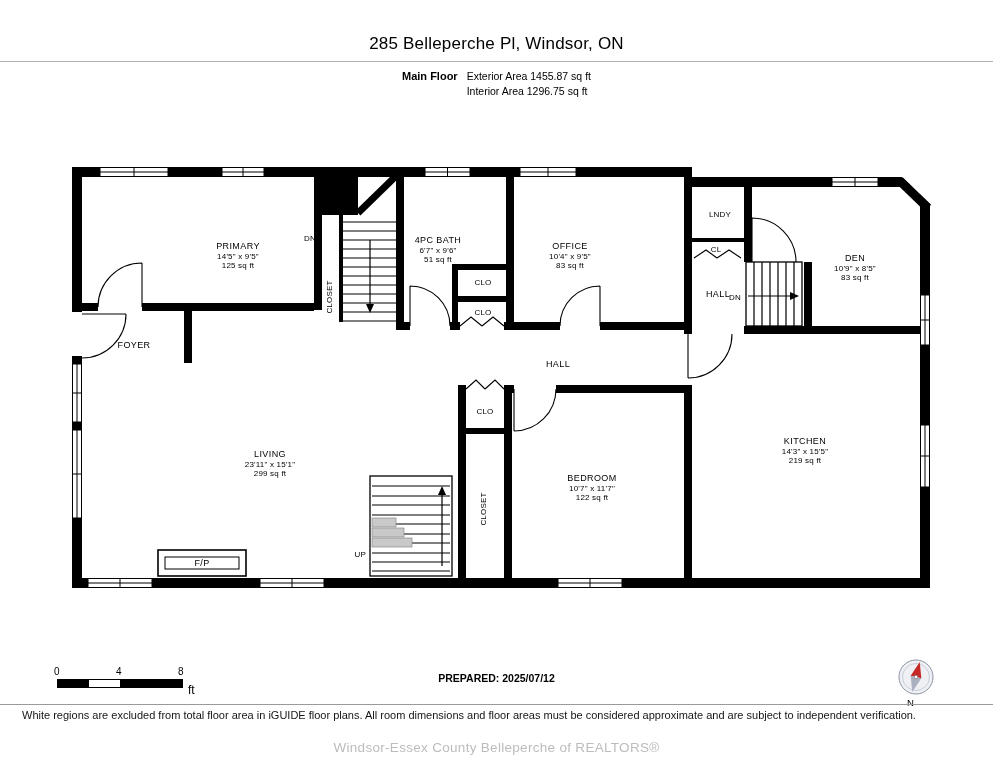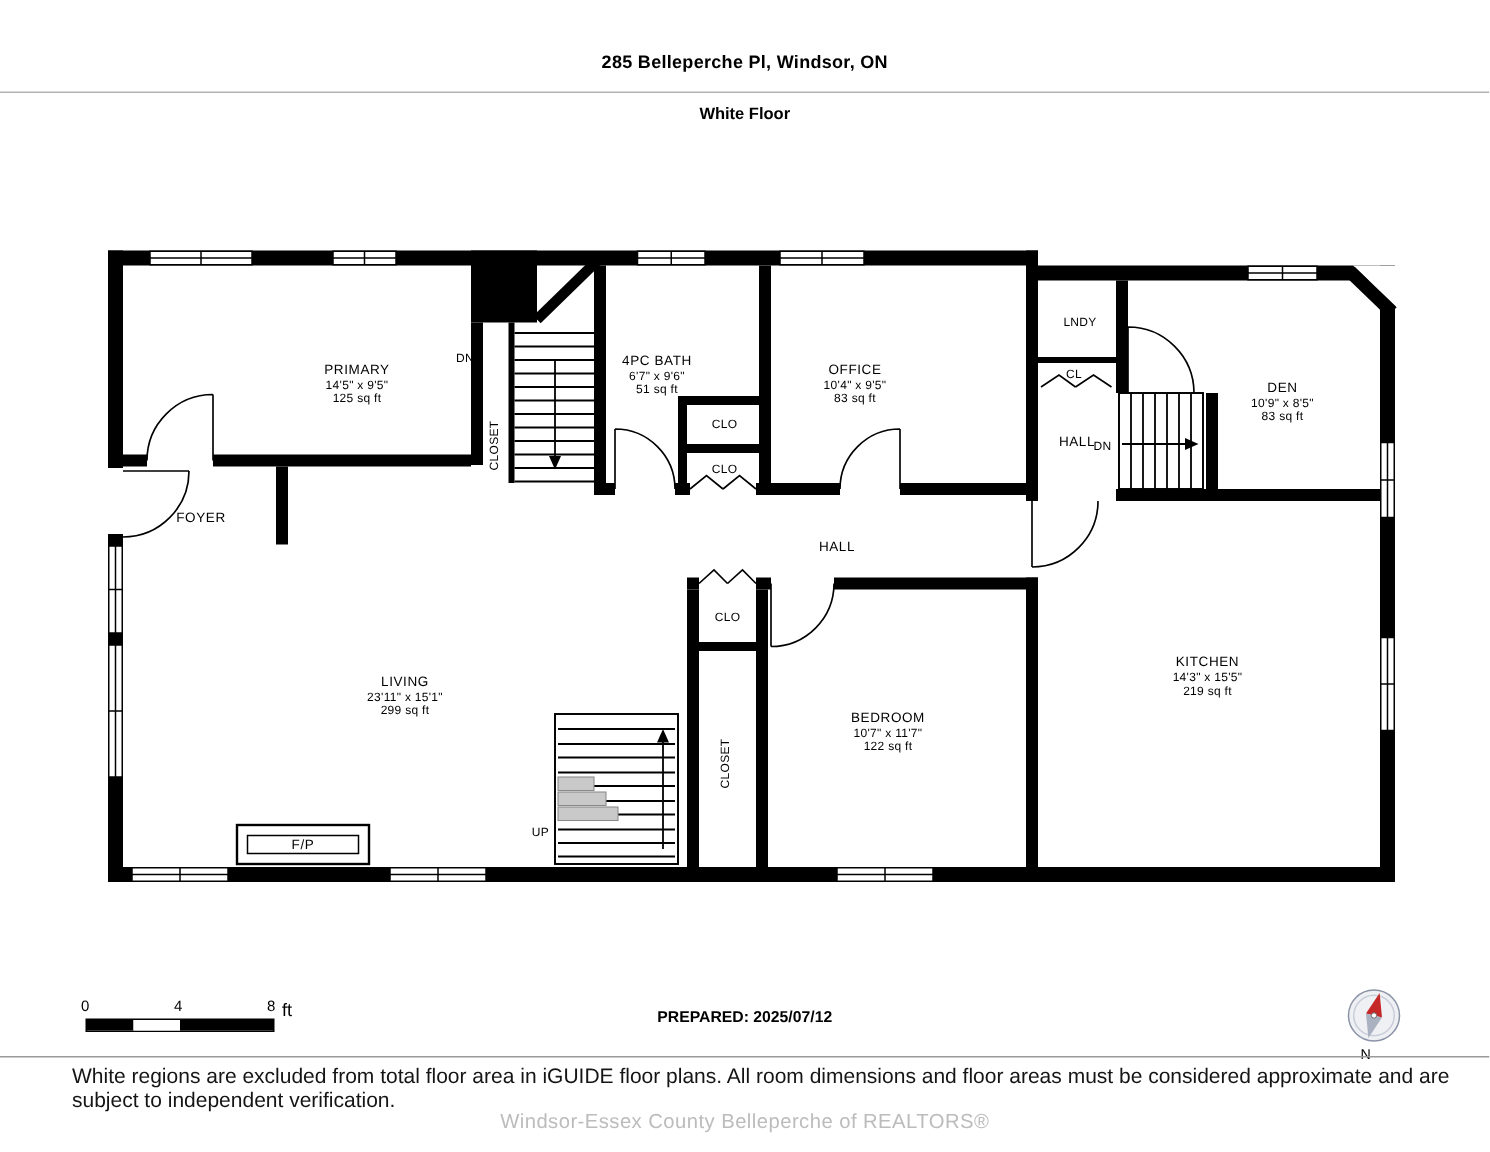--- a/index.html
+++ b/index.html
@@ -1,51 +1,55 @@
 <!DOCTYPE html>
 <html><head>
 <meta charset="utf-8">
 <style>
   html,body{margin:0;padding:0}
   body{width:993px;height:768px;position:relative;background:#fff;overflow:hidden;
        font-family:"Liberation Sans",sans-serif;color:#000}
   .abs{position:absolute}
-  #page-title{top:34px;left:0;right:0;text-align:center;font-size:12px;font-weight:bold;letter-spacing:.2px}
+  #page-title{top:34px;left:0;right:0;text-align:center;font-size:17px;font-weight:normal;letter-spacing:.2px}
   #hdr-rule{top:61px;left:0;width:993px;height:0;border-top:1px solid #b2b2b2}
   #floor-info{top:69px;left:0;right:0;display:flex;justify-content:center;align-items:flex-start;gap:9px}
   .fi-left{font-weight:bold;font-size:11px;line-height:15px}
   .fi-right{font-size:10.5px;line-height:15px}
   #plan-svg{top:0;left:0}
   #ftr-rule{top:704px;left:0;width:993px;height:0;border-top:1px solid #9a9a9a}
-  #disclaimer{top:709px;left:48px;right:20px;font-size:14px;color:#151515}
+  #disclaimer{top:709px;left:22px;right:20px;font-size:11px;color:#151515}
   #watermark{top:740px;left:0;right:0;text-align:center;font-size:13.5px;color:#bcbcbc;letter-spacing:.3px}
   #prepared{top:672px;left:0;right:0;text-align:center;font-size:10.5px;font-weight:bold}
   #scalebar{top:666px;left:57px;width:160px;height:28px}
   .sb-num{position:absolute;top:0;font-size:10px}
   #sb-bar{position:absolute;top:13px;left:0;width:124px;height:7px;border:1px solid #000;display:flex}
   .sb-seg{height:100%}
-  #sb-ft{position:absolute;left:131px;top:0;font-size:12px}
+  #sb-ft{position:absolute;left:131px;top:17px;font-size:12px}
   #compass-svg{top:656px;left:893px}
   text{font-family:"Liberation Sans",sans-serif;fill:#000}
   .t9{font-size:9px;letter-spacing:.4px}
   .t8{font-size:8px;letter-spacing:.2px}
   .win{fill:#fff;stroke:#000;stroke-width:1}
   .winl{stroke:#000;stroke-width:1;fill:none}
   .tread{stroke:#000;stroke-width:1.2;fill:none}
   .rail{fill:none;stroke:#000;stroke-width:1.3}
   .door{stroke:#000;stroke-width:1.1;fill:none}
   .arrow{stroke:#000;stroke-width:1.2;fill:none}
 </style>
 </head>
 <body>
 
 <div class="abs" id="page-title">285 Belleperche Pl, Windsor, ON</div>
 <div class="abs" id="hdr-rule"></div>
 <div class="abs" id="floor-info">
-  <span class="fi-left">White Floor</span>
+  <span class="fi-left">Main Floor</span>
+  <span class="fi-right">
+    <span>Exterior Area 1455.87 sq ft</span><br>
+    <span>Interior Area 1296.75 sq ft</span>
+  </span>
 </div>
 
 <svg class="abs" id="plan-svg" width="993" height="768" viewBox="0 0 993 768">
 
   <g fill="#000">
     <rect x="72" y="167" width="620" height="10"></rect>
     <rect x="684" y="177" width="246" height="10"></rect>
     <rect x="684" y="167" width="8" height="20"></rect>
     <rect x="72" y="167" width="10" height="145"></rect>
     <rect x="72" y="356" width="10" height="232"></rect>

